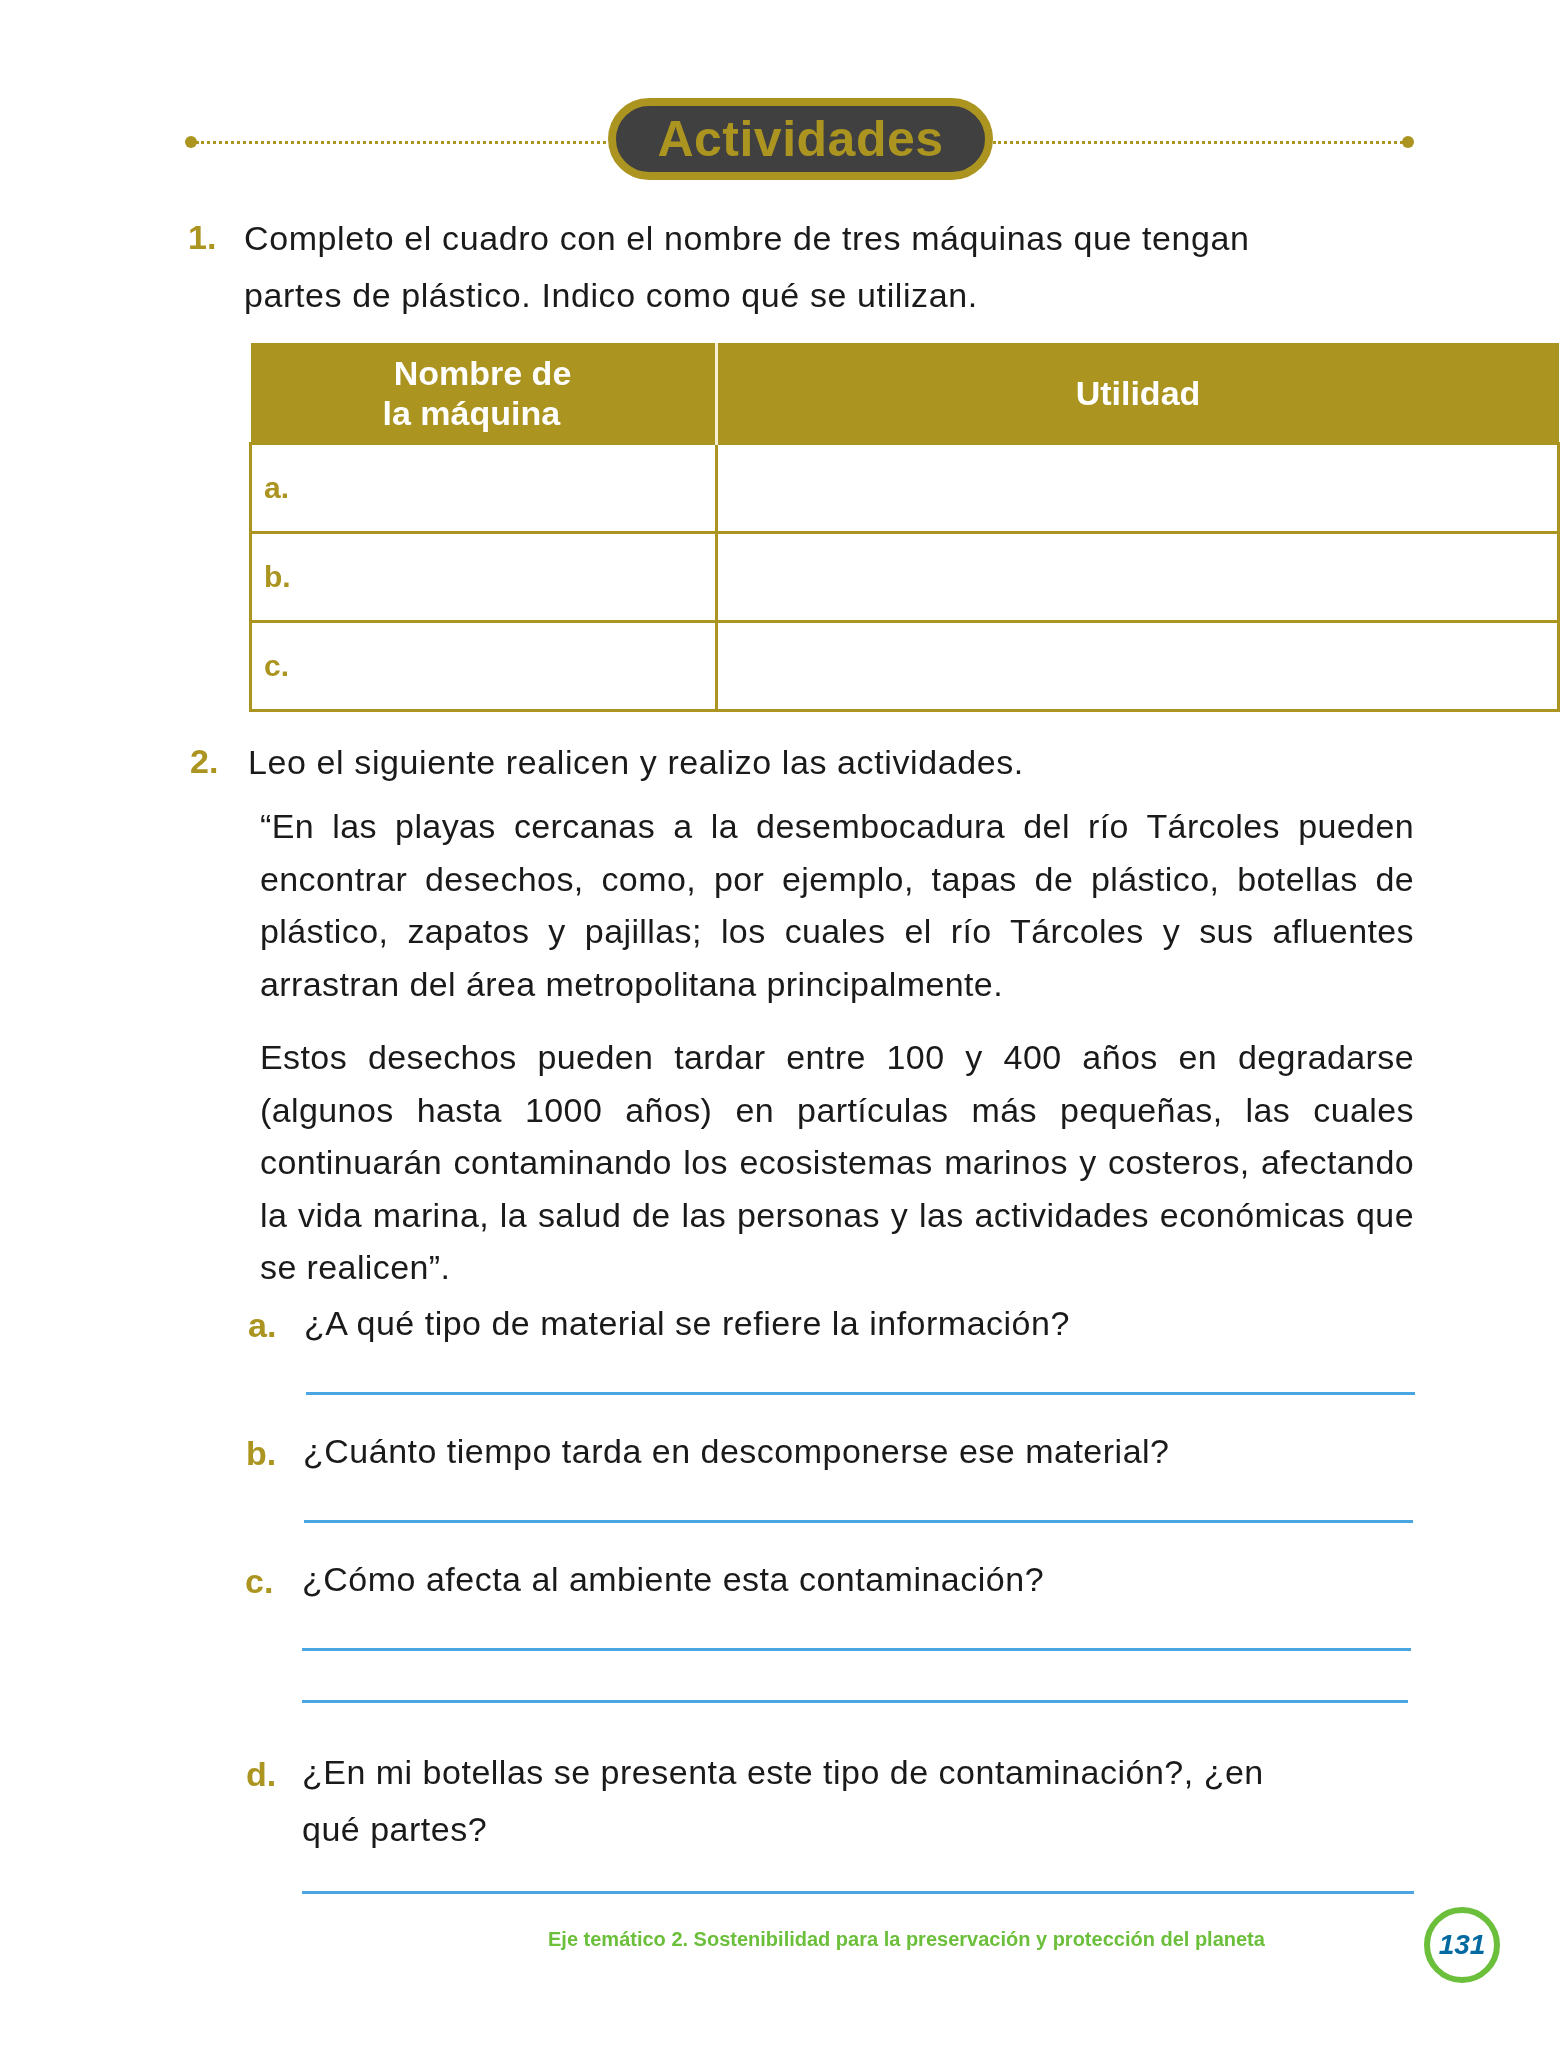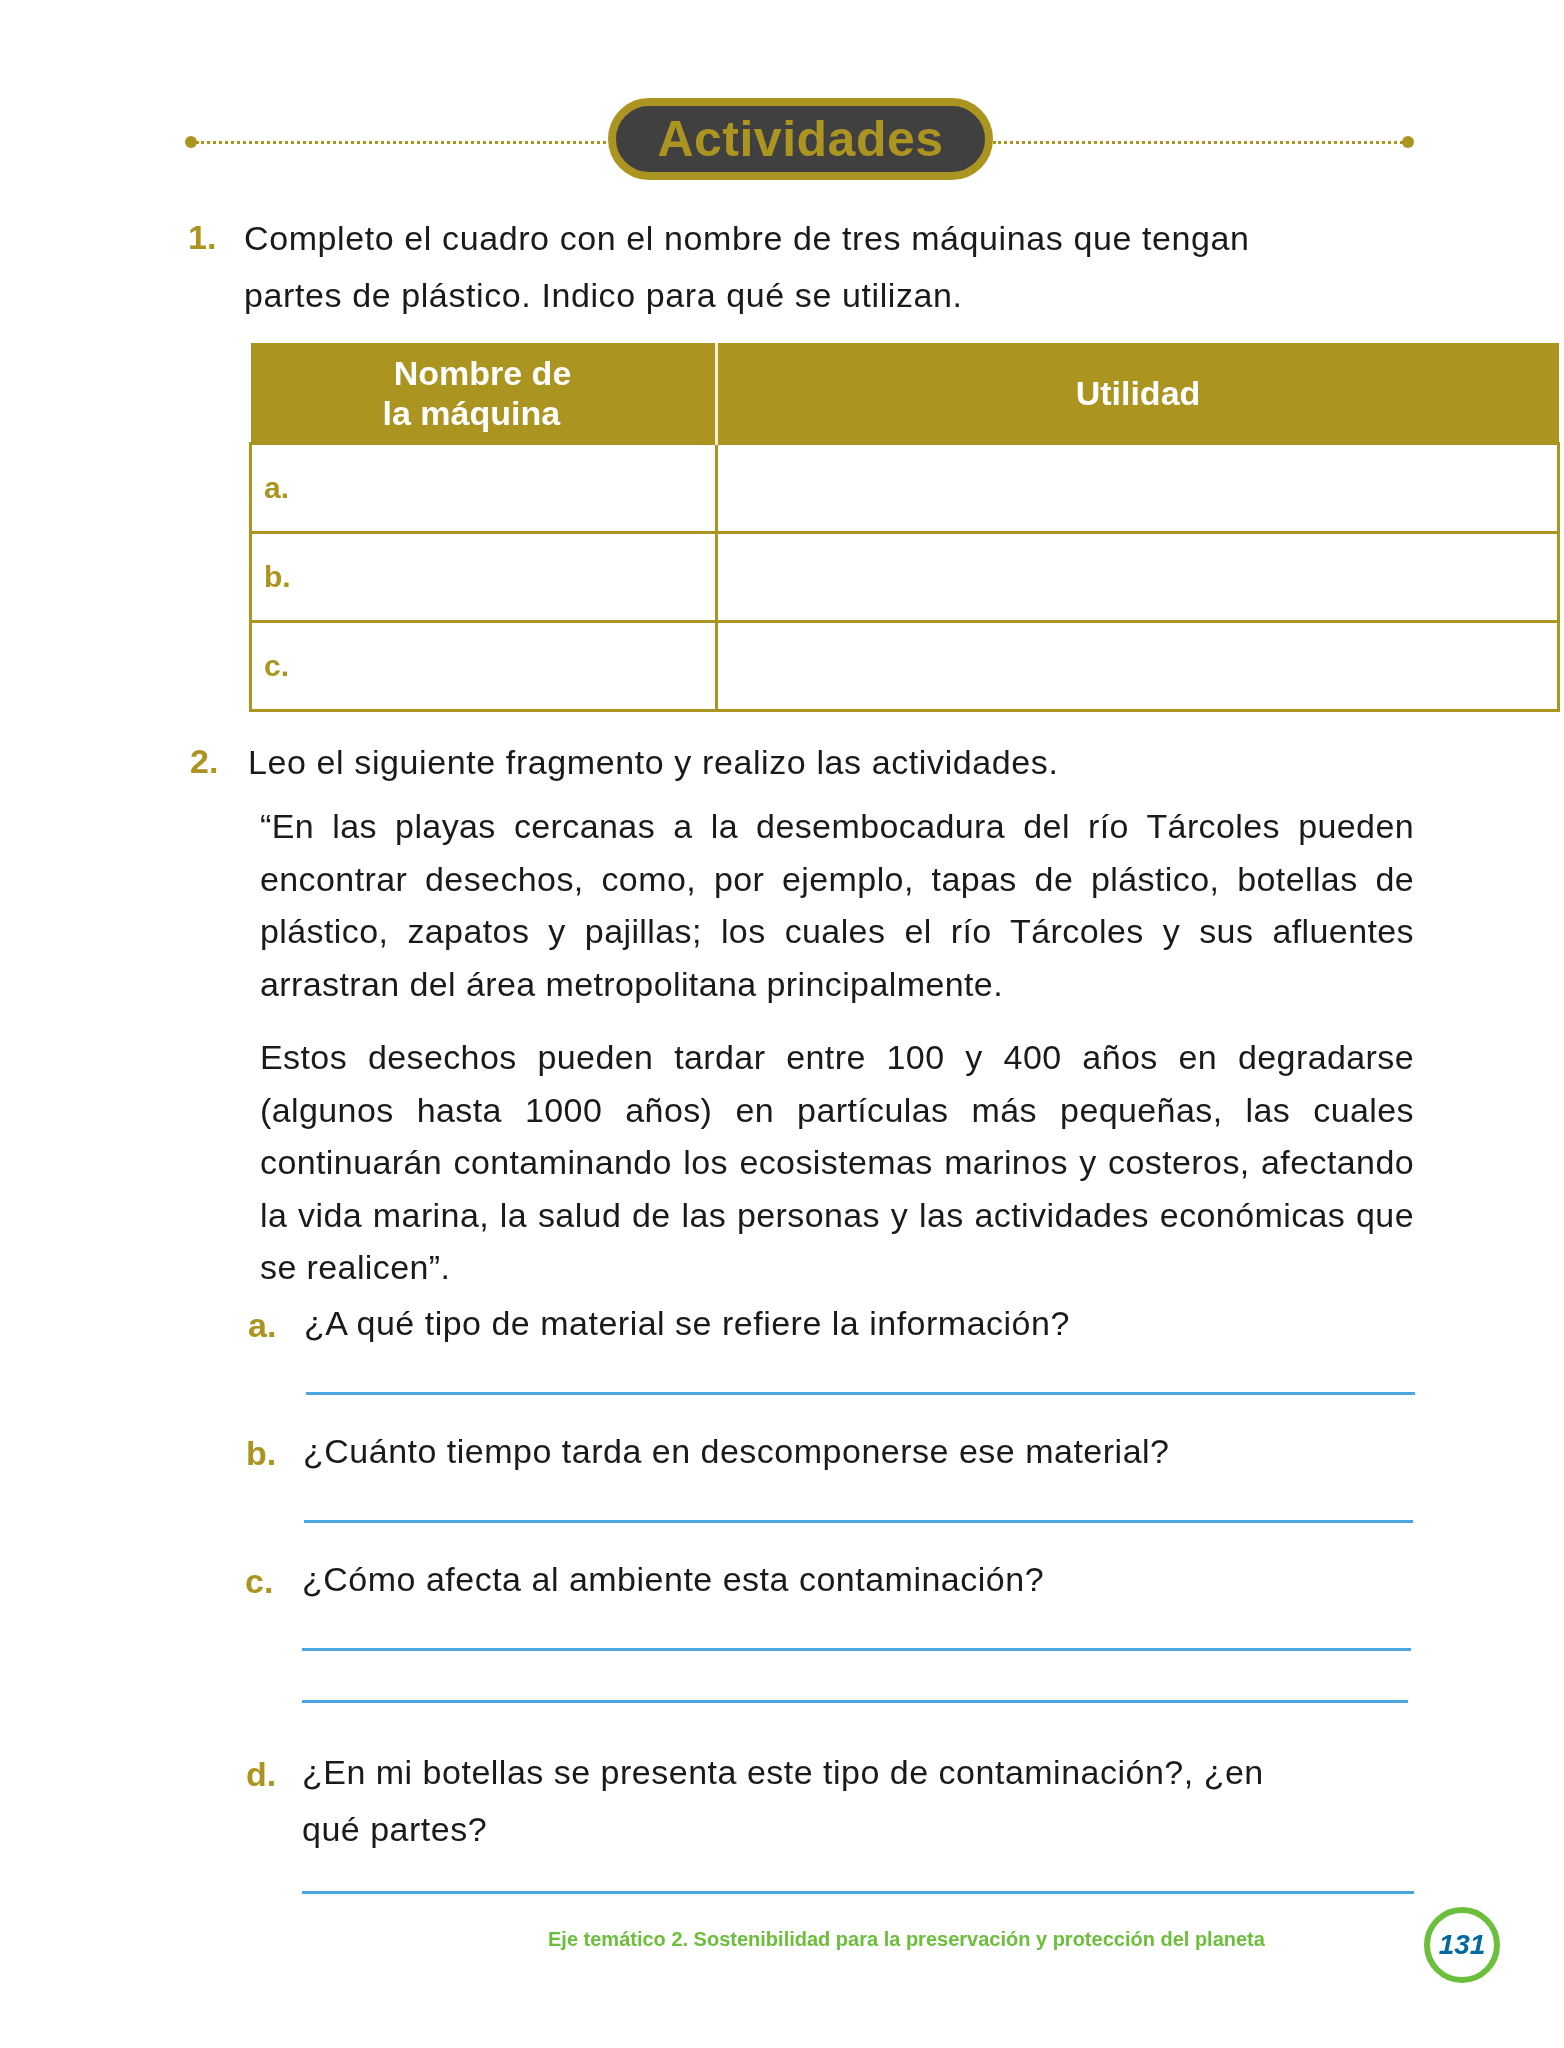--- a/index.html
+++ b/index.html
@@ -39,21 +39,21 @@
 <div class="dots" style="left:196px; width:410px;"></div>
 <div class="dots" style="left:993px; width:410px;"></div>
 <div class="end-dot" style="left:185px;"></div>
 <div class="end-dot" style="left:1402px;"></div>
 <div class="pill">
   <span>Actividades</span>
 </div>
 
 <div class="num" style="left:188px; top:218px;">1.</div>
 <div class="txt" style="left:244px; top:210px;">Completo el cuadro con el nombre de tres máquinas que tengan</div>
-<div class="txt" style="left:244px; top:267px;">partes de plástico. Indico para qué se utilizan.</div>
+<div class="txt" style="left:244px; top:267px;">partes de plástico. Indico como qué se utilizan.</div>
 
 <table class="tbl">
   <thead>
     <tr>
       <th class="c1">
         <div>Nombre de</div>
         <div style="text-align:left; padding-left:132px;">la máquina</div>
       </th>
       <th>Utilidad</th>
     </tr>
@@ -68,21 +68,21 @@
       <td></td>
     </tr>
     <tr>
       <td><span>c.</span></td>
       <td></td>
     </tr>
   </tbody>
 </table>
 
 <div class="num" style="left:190px; top:742px;">2.</div>
-<div class="txt" style="left:248px; top:734px;">Leo el siguiente fragmento y realizo las actividades.</div>
+<div class="txt" style="left:248px; top:734px;">Leo el siguiente realicen y realizo las actividades.</div>
 
 <div class="quote" style="top:800px;">“En las playas cercanas a la desembocadura del río Tárcoles pueden encontrar desechos, como, por ejemplo, tapas de plástico, botellas de plástico, zapatos y pajillas; los cuales el río Tárcoles y sus afluentes arrastran del área metropolitana principalmente.</div>
 <div class="quote" style="top:1031px;">Estos desechos pueden tardar entre 100 y 400 años en degradarse (algunos hasta 1000 años) en partículas más pequeñas, las cuales continuarán contaminando los ecosistemas marinos y costeros, afectando la vida marina, la salud de las personas y las actividades económicas que se realicen”.</div>
 
 <div class="qlabel" style="left:248px; top:1306px;">a.</div>
 <div class="qtext" style="left:304px; top:1295px;">¿A qué tipo de material se refiere la información?</div>
 <div class="answer-line" style="left:306px; width:1109px; top:1392px;"></div>
 
 <div class="qlabel" style="left:246px; top:1434px;">b.</div>
 <div class="qtext" style="left:303px; top:1423px;">¿Cuánto tiempo tarda en descomponerse ese material?</div>

